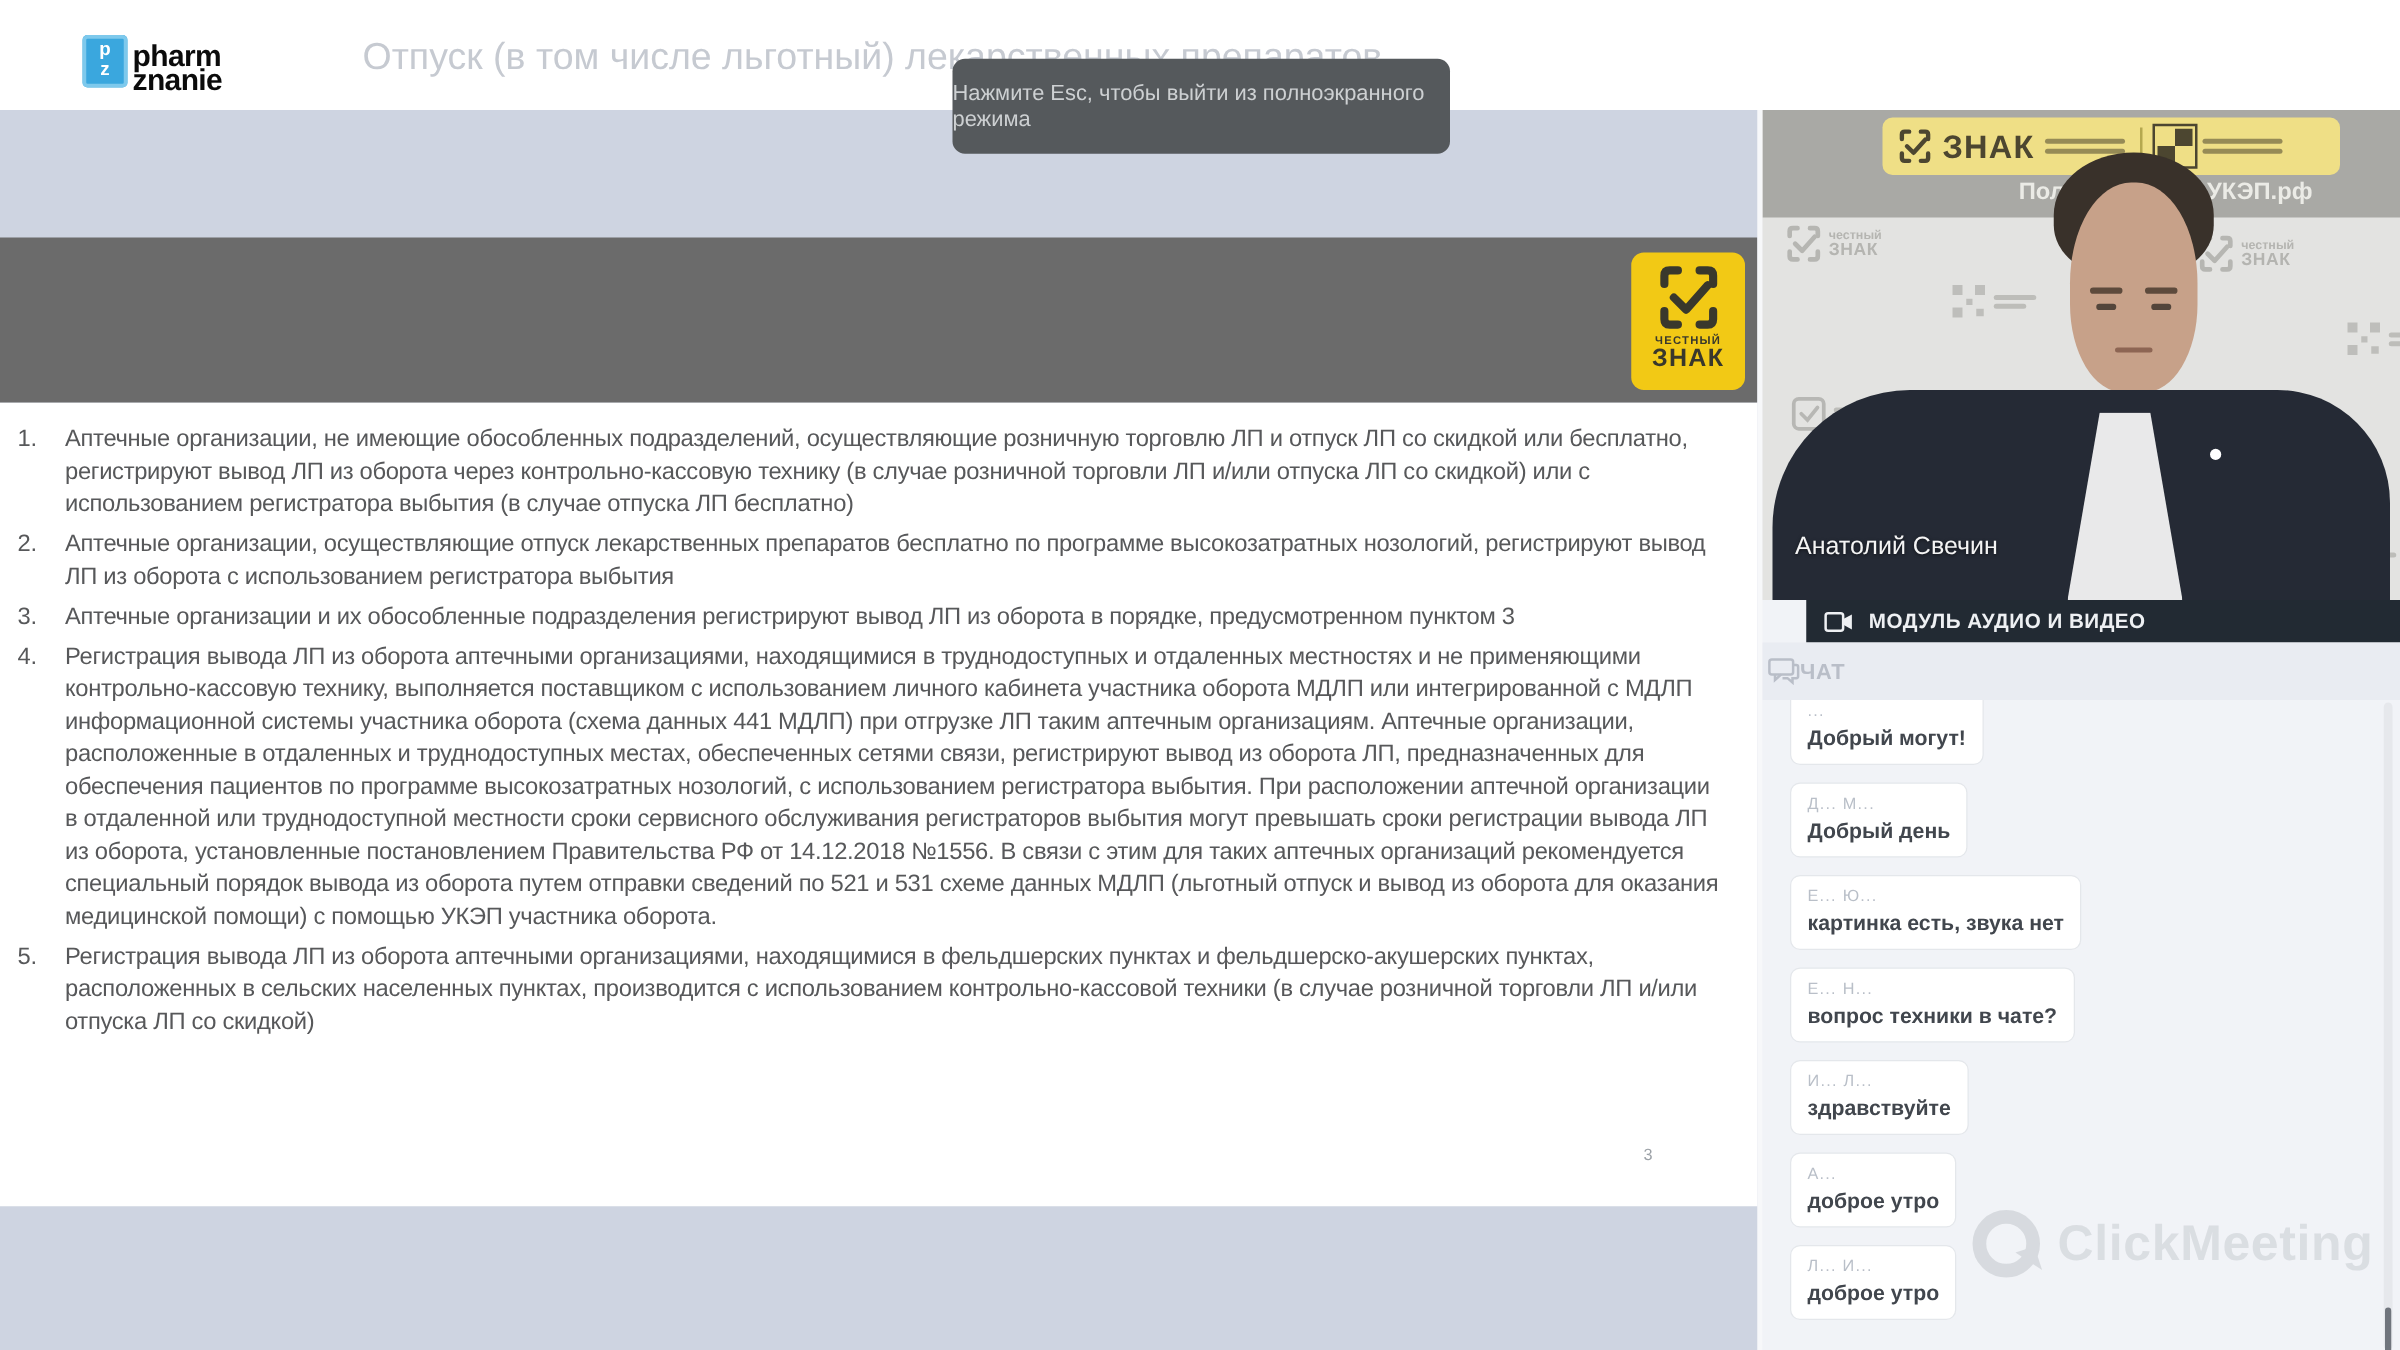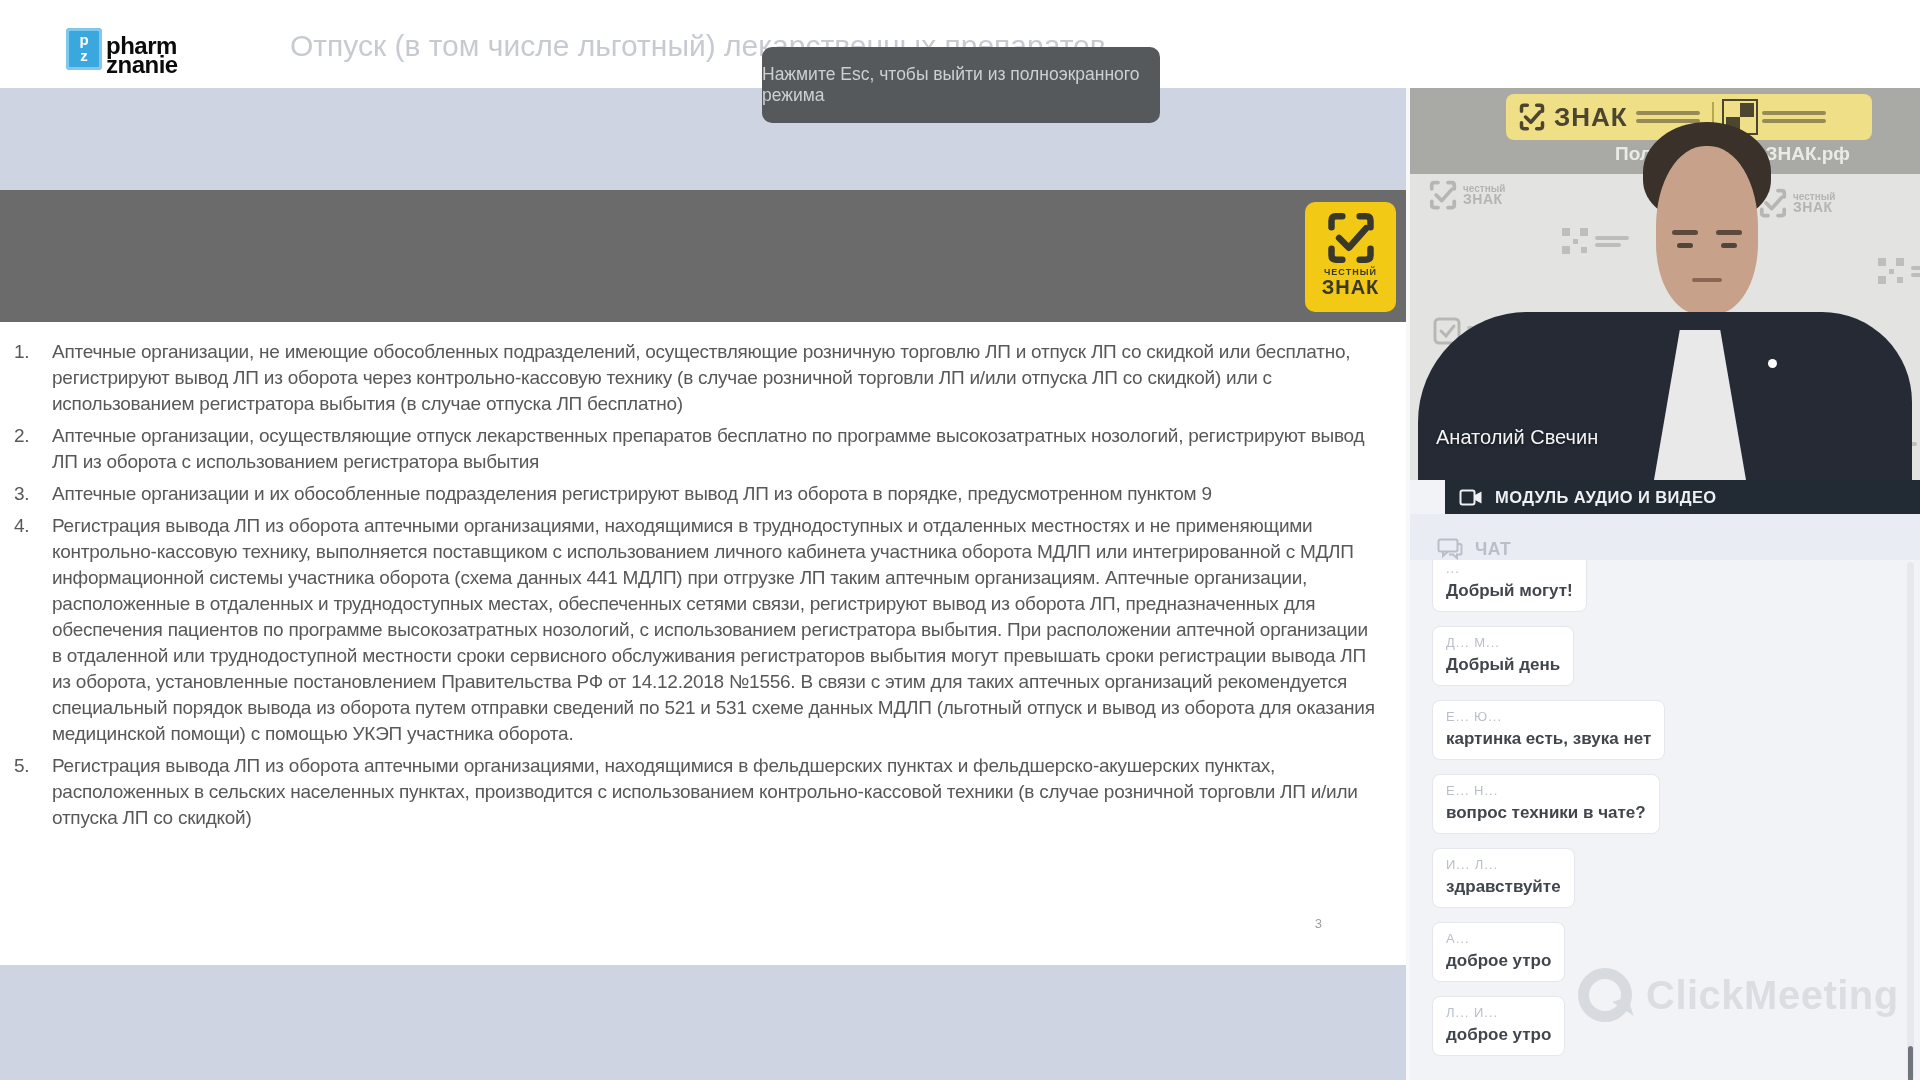--- a/index.html
+++ b/index.html
@@ -69,21 +69,21 @@
   .suit { position:absolute; left:8px; bottom:0; width:494px; height:168px; background:#252a35; border-radius:110px 90px 0 0; z-index:5; }
   .shirt { position:absolute; left:244px; bottom:0; width:92px; height:150px; background:#e9e9ea; z-index:6;
     clip-path:polygon(28% 0, 72% 0, 100% 100%, 0 100%); }
   .pin { position:absolute; left:358px; bottom:112px; width:9px; height:9px; background:#ffffff; border-radius:50%; z-index:7; }
   .speaker-name { position:absolute; left:26px; top:338px; z-index:8; color:#f4f4f4; font-size:20px; text-shadow:0 1px 3px rgba(0,0,0,.6); }
 
   
   .av-bar { position:absolute; left:0; top:392px; width:510px; height:34px; background:#222a33; display:flex; align-items:center; gap:12px; padding-left:14px;margin-left:35px; }
   .av-bar svg { width:24px; height:17px; }
   .av-label { color:#eef0f3; font-size:16.5px; font-weight:bold; letter-spacing:0.4px; }
-  .chat-header { position:absolute; left:0; top:426px; width:510px; height:46px; background:#e9ecf2; display:flex; align-items:flex-end; gap:12px; padding-left:27px; }
+  .chat-header { position:absolute; left:0; top:426px; width:510px; height:46px; background:#e9ecf2; display:flex; align-items:center; padding-left:4px; }
   .chat-header svg { width:26px; height:22px; }
   .chat-label { color:#b9bec8; font-size:17.5px; font-weight:bold; letter-spacing:0.5px; }
 
   
   .chat-area { position:absolute; left:0; top:472px; width:510px; height:520px; background:#f1f3f7; overflow:hidden; padding:8px 0 0 22px; }
   .bubble { background:#ffffff; border:1px solid #e4e7eb; border-radius:8px; padding:8px 13px 10px 13px; margin-bottom:14px;
     display:table; max-width:260px; }
   .bubble.clipped { margin-top:-16px; }
   .b-sender { color:#b9bfc8; font-size:13px; margin-bottom:5px; letter-spacing:1px; }
   .b-text { color:#41464d; font-size:17px; font-weight:bold; white-space:nowrap; }
@@ -136,21 +136,21 @@
     <div class="s-item">
       <div class="s-num">1.</div>
       <div class="s-txt">Аптечные организации, не имеющие обособленных подразделений, осуществляющие розничную торговлю ЛП и отпуск ЛП со скидкой или бесплатно, регистрируют вывод ЛП из оборота через контрольно-кассовую технику (в случае розничной торговли ЛП и/или отпуска ЛП со скидкой) или с использованием регистратора выбытия (в случае отпуска ЛП бесплатно)</div>
     </div>
     <div class="s-item">
       <div class="s-num">2.</div>
       <div class="s-txt">Аптечные организации, осуществляющие отпуск лекарственных препаратов бесплатно по программе высокозатратных нозологий, регистрируют вывод ЛП из оборота с использованием регистратора выбытия</div>
     </div>
     <div class="s-item">
       <div class="s-num">3.</div>
-      <div class="s-txt">Аптечные организации и их обособленные подразделения регистрируют вывод ЛП из оборота в порядке, предусмотренном пунктом 9</div>
+      <div class="s-txt">Аптечные организации и их обособленные подразделения регистрируют вывод ЛП из оборота в порядке, предусмотренном пунктом 3</div>
     </div>
     <div class="s-item">
       <div class="s-num">4.</div>
       <div class="s-txt">Регистрация вывода ЛП из оборота аптечными организациями, находящимися в труднодоступных и отдаленных местностях и не применяющими контрольно-кассовую технику, выполняется поставщиком с использованием личного кабинета участника оборота МДЛП или интегрированной с МДЛП информационной системы участника оборота (схема данных 441 МДЛП) при отгрузке ЛП таким аптечным организациям. Аптечные организации, расположенные в отдаленных и труднодоступных местах, обеспеченных сетями связи, регистрируют вывод из оборота ЛП, предназначенных для обеспечения пациентов по программе высокозатратных нозологий, с использованием регистратора выбытия. При расположении аптечной организации в отдаленной или труднодоступной местности сроки сервисного обслуживания регистраторов выбытия могут превышать сроки регистрации вывода ЛП из оборота, установленные постановлением Правительства РФ от 14.12.2018 №1556. В связи с этим для таких аптечных организаций рекомендуется специальный порядок вывода из оборота путем отправки сведений по 521 и 531 схеме данных МДЛП (льготный отпуск и вывод из оборота для оказания медицинской помощи) с помощью УКЭП участника оборота.</div>
     </div>
     <div class="s-item">
       <div class="s-num">5.</div>
       <div class="s-txt">Регистрация вывода ЛП из оборота аптечными организациями, находящимися в фельдшерских пунктах и фельдшерско-акушерских пунктах, расположенных в сельских населенных пунктах, производится с использованием контрольно-кассовой техники (в случае розничной торговли ЛП и/или отпуска ЛП со скидкой)</div>
     </div>
     <div class="page-num">3</div>
@@ -175,21 +175,21 @@
           </span>
         <span class="banner-div"></span>
         <span class="banner-qr"></span>
         <span class="tiny-lines">
             <i></i>
             <i></i>
           </span>
       </div>
       <div class="vid-url">
         <span>Пол</span>
-        <span>ЗНАК.рф</span>
+        <span>УКЭП.рф</span>
       </div>
       <div id="pattern-layer">
           <div class="pat-item" style="left: 18px; top: 92px;">
             <svg viewBox="0 0 48 48" fill="none" stroke="#ababa7" stroke-width="6" stroke-linecap="round" stroke-linejoin="round">
               <path d="M6 14 V8 Q6 4 10 4 H16"></path>
               <path d="M32 4 H38 Q42 4 42 8 V14"></path>
               <path d="M42 34 V40 Q42 44 38 44 H32"></path>
               <path d="M16 44 H10 Q6 44 6 40 V34"></path>
               <path d="M13 24 L22 33 L38 15"></path>
             </svg>

